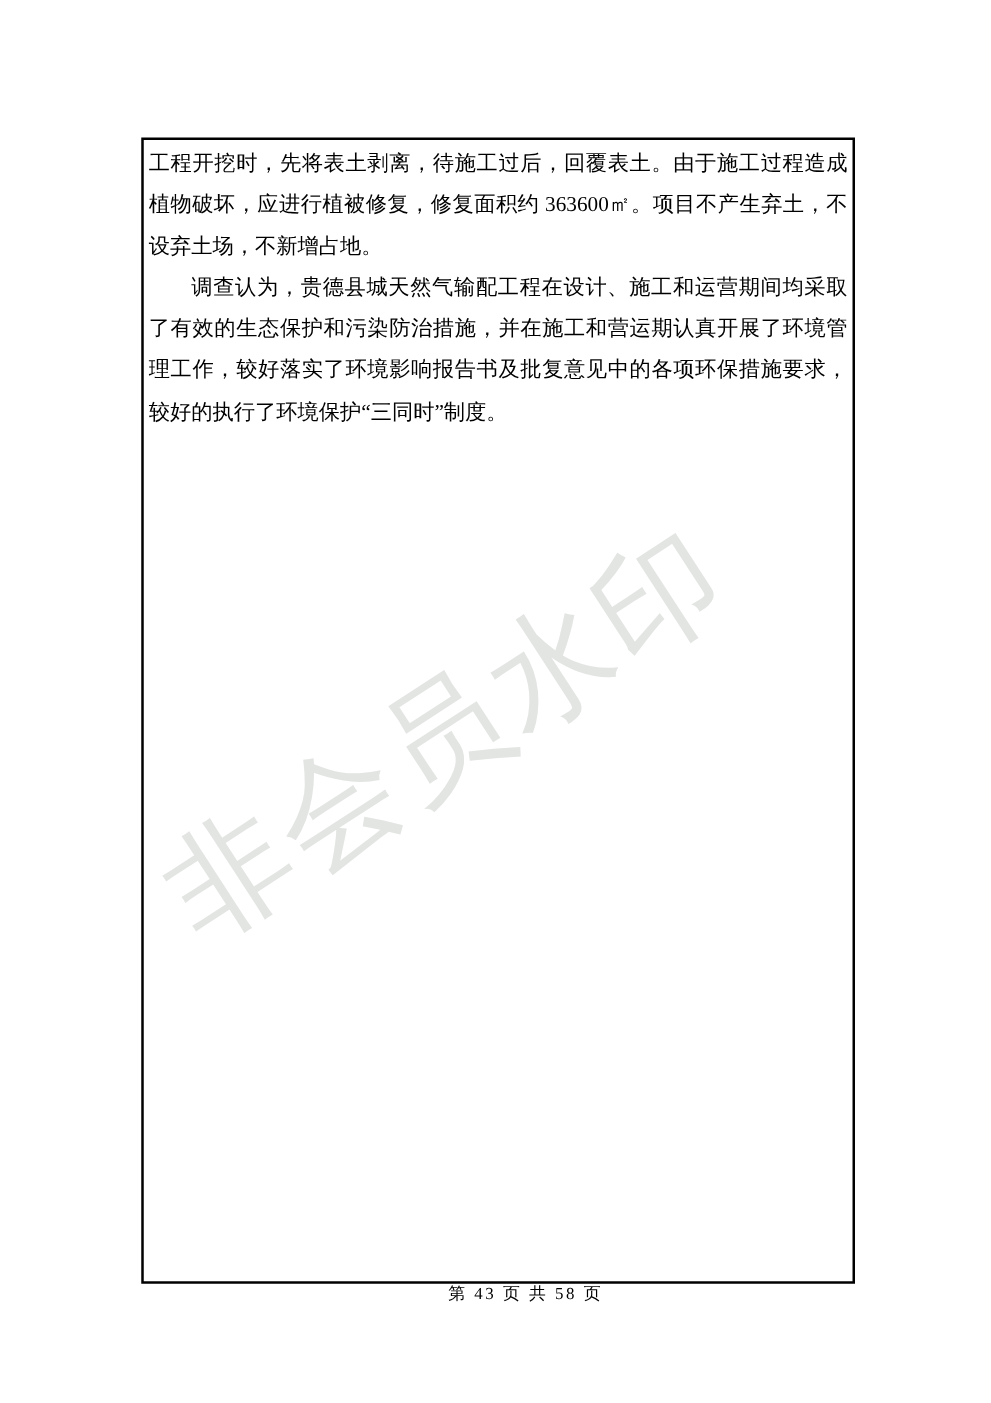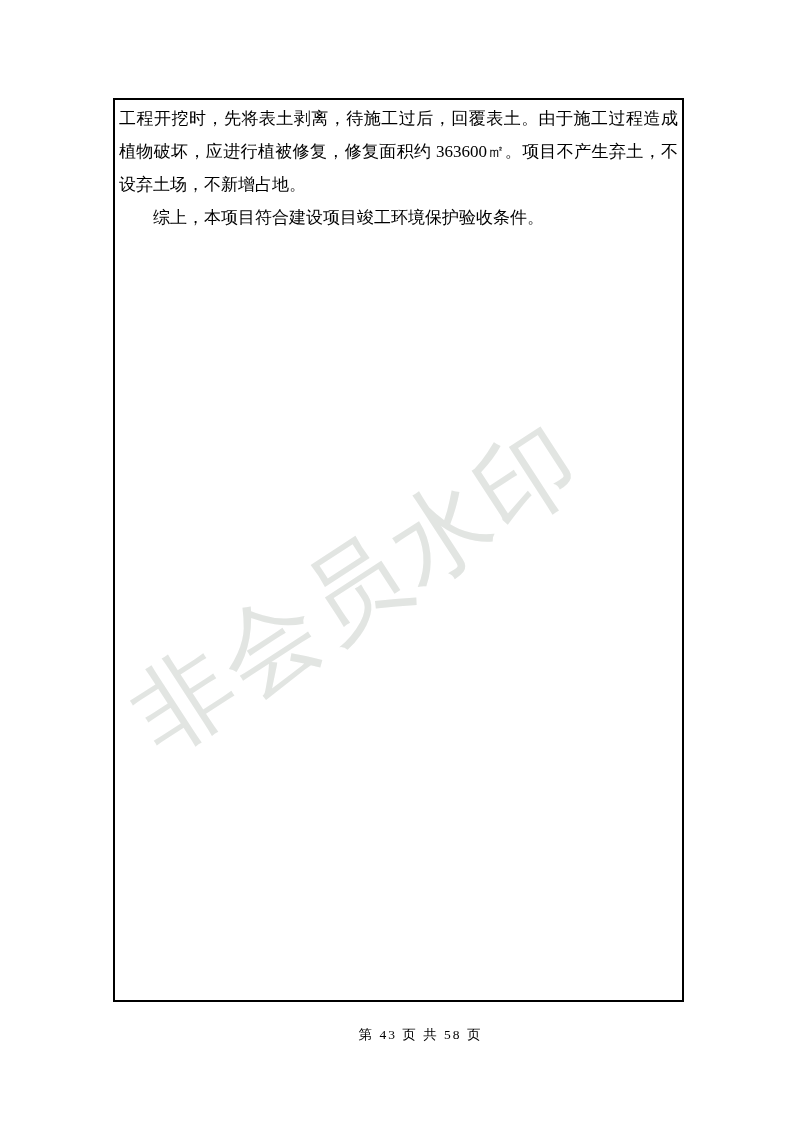--- a/index.html
+++ b/index.html
@@ -27,25 +27,25 @@
     letter-spacing: 4px;
     color: #e2e5e2;
     transform: rotate(-33deg);
     transform-origin: center center;
     z-index: 0;
     user-select: none;
   }
   .content-cell {
     position: absolute;
     left: 113px;
-    top: 98px;
+    top: 110px;
     width: 559px;
     height: 894px;
     border: 2px solid #000000;
-    padding: 2px 4px 4px 4px;
+    padding: 2px 4px 17px 4px;
     box-sizing: content-box;
     z-index: 1;
     background: transparent;
   }
   .para {
     margin: 0;
     font-size: 17px;
     line-height: 33.1px;
     text-align: justify;
     text-justify: inter-ideograph;
@@ -66,18 +66,18 @@
 </style>
 </head>
 <body>
 
 <div class="page">
 
   <div class="watermark">非会员水印</div>
 
   <div class="content-cell">
       <p class="para body">工程开挖时，先将表土剥离，待施工过后，回覆表土。由于施工过程造成植物破坏，应进行植被修复，修复面积约 363600㎡。项目不产生弃土，不设弃土场，不新增占地。</p>
-      <p class="para body indent">综上，本项目符合建设项目竣工环境保护验收条件。</p>
+      <p class="para body indent">调查认为，贵德县城天然气输配工程在设计、施工和运营期间均采取了有效的生态保护和污染防治措施，并在施工和营运期认真开展了环境管理工作，较好落实了环境影响报告书及批复意见中的各项环保措施要求，较好的执行了环境保护“三同时”制度。</p>
     </div>
 
   <div class="footer">第 43 页 共 58 页</div>
 
 </div>
 
 </body></html>

